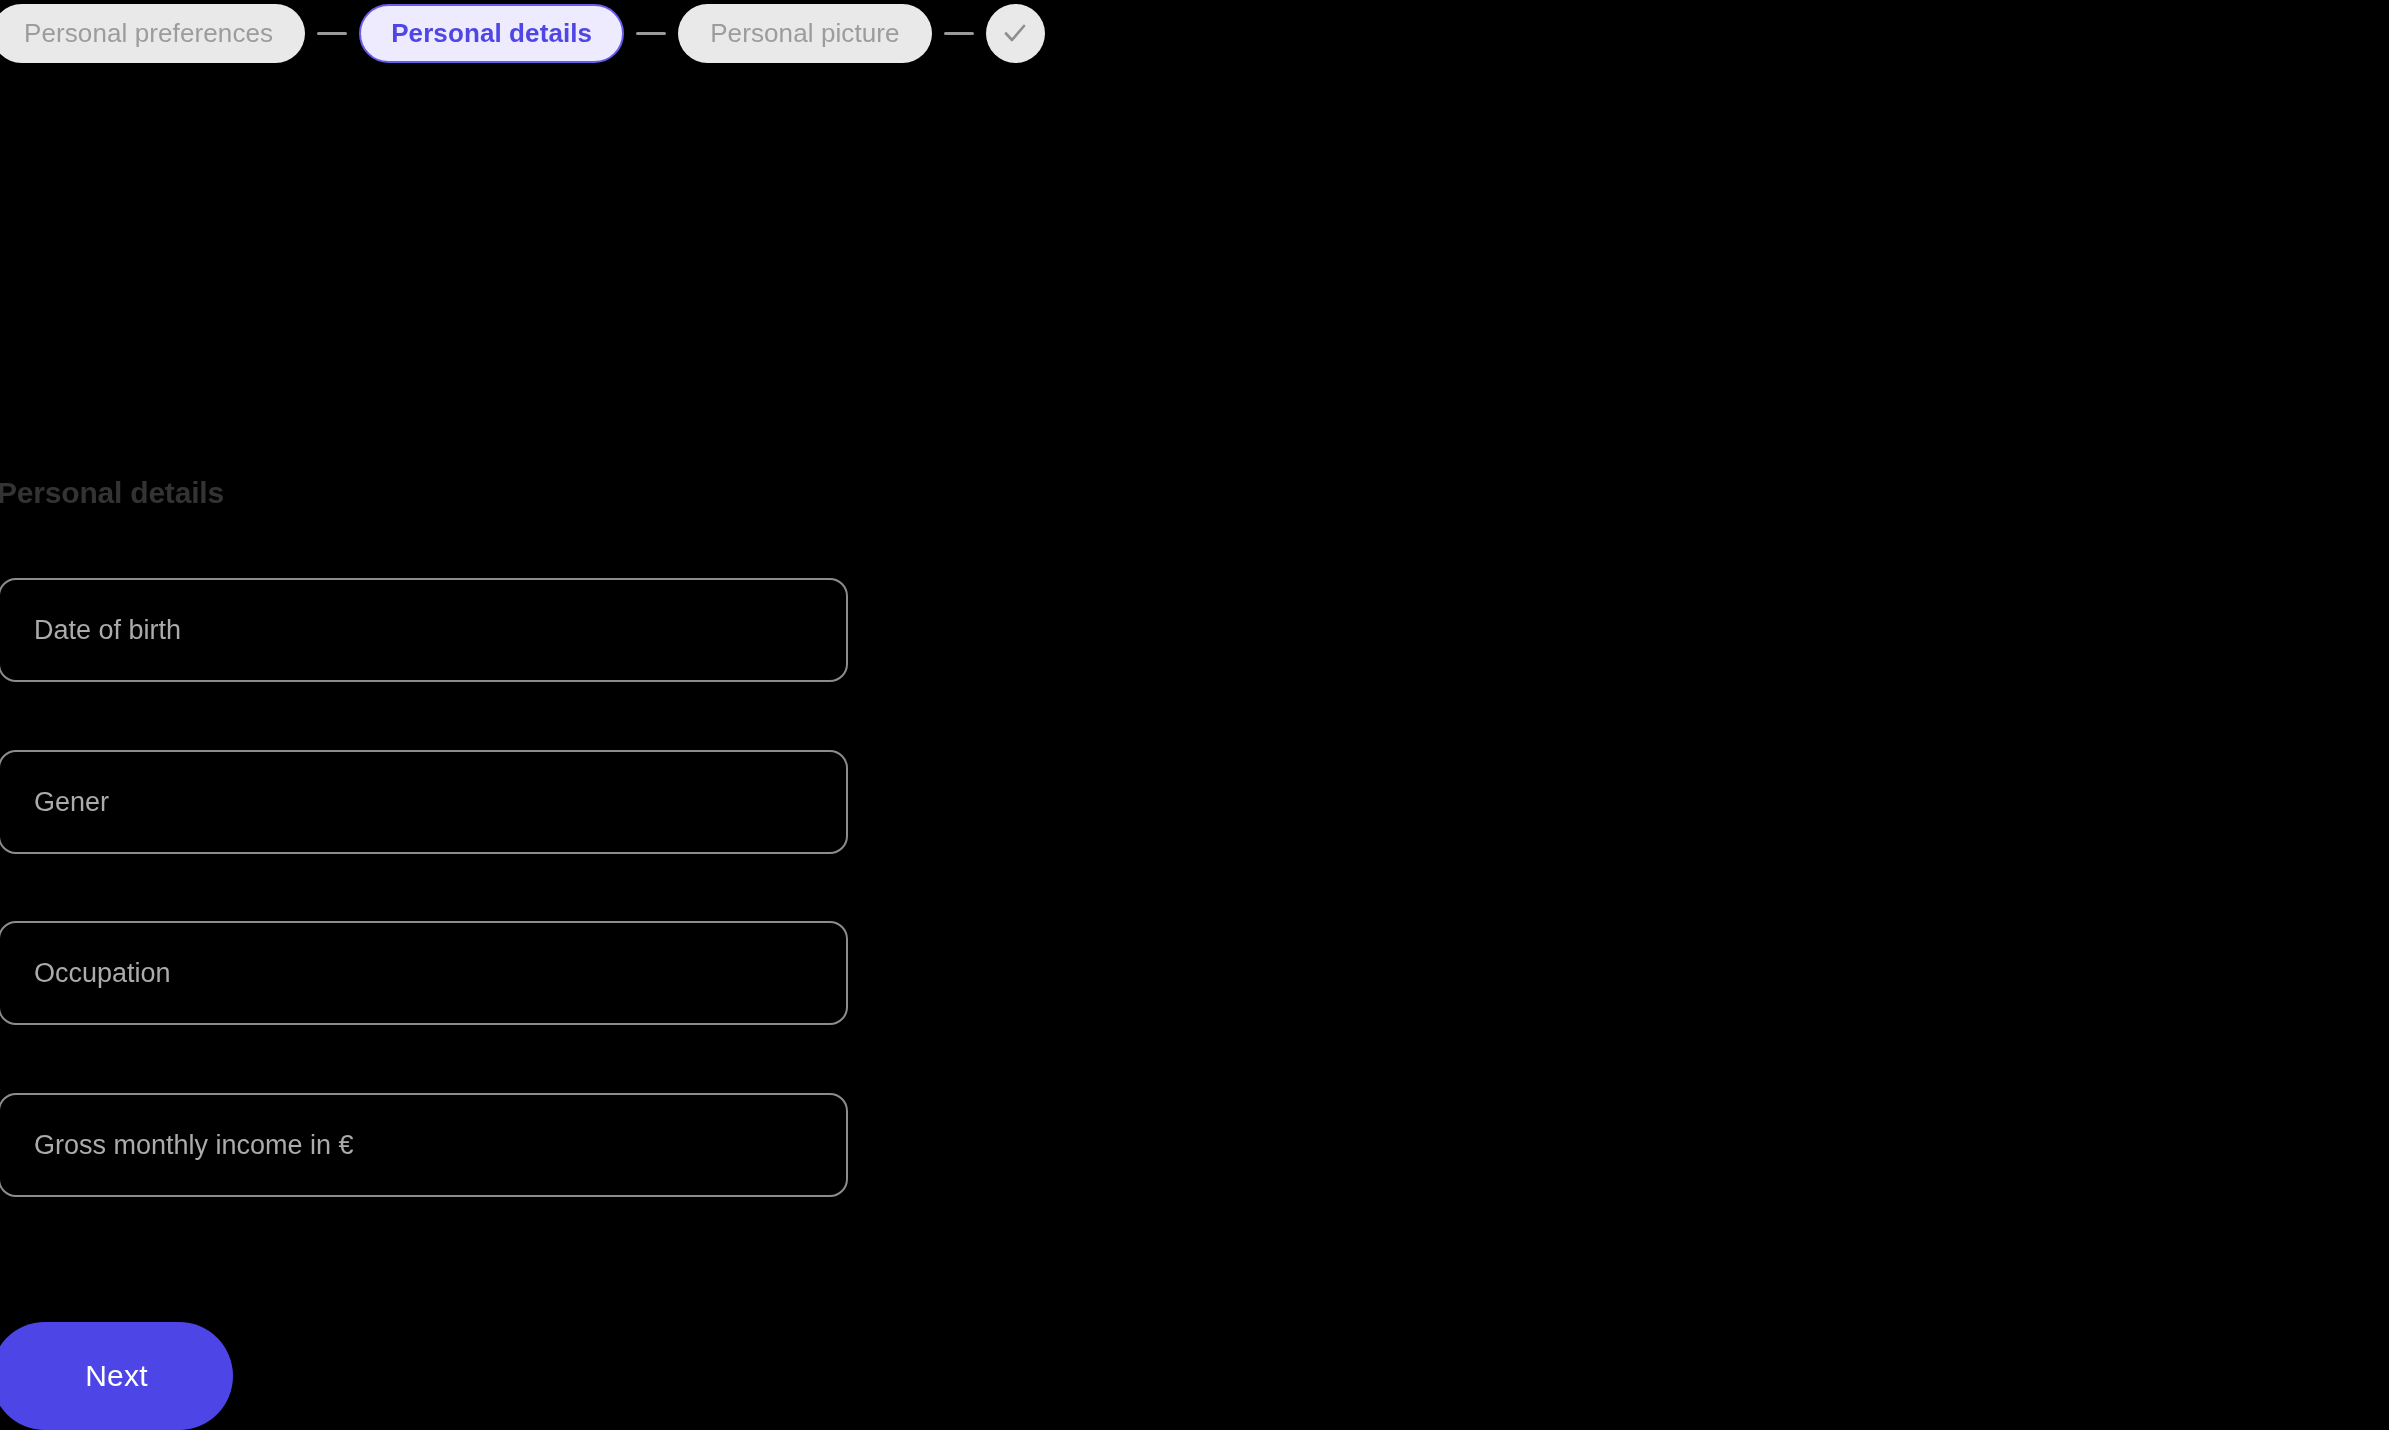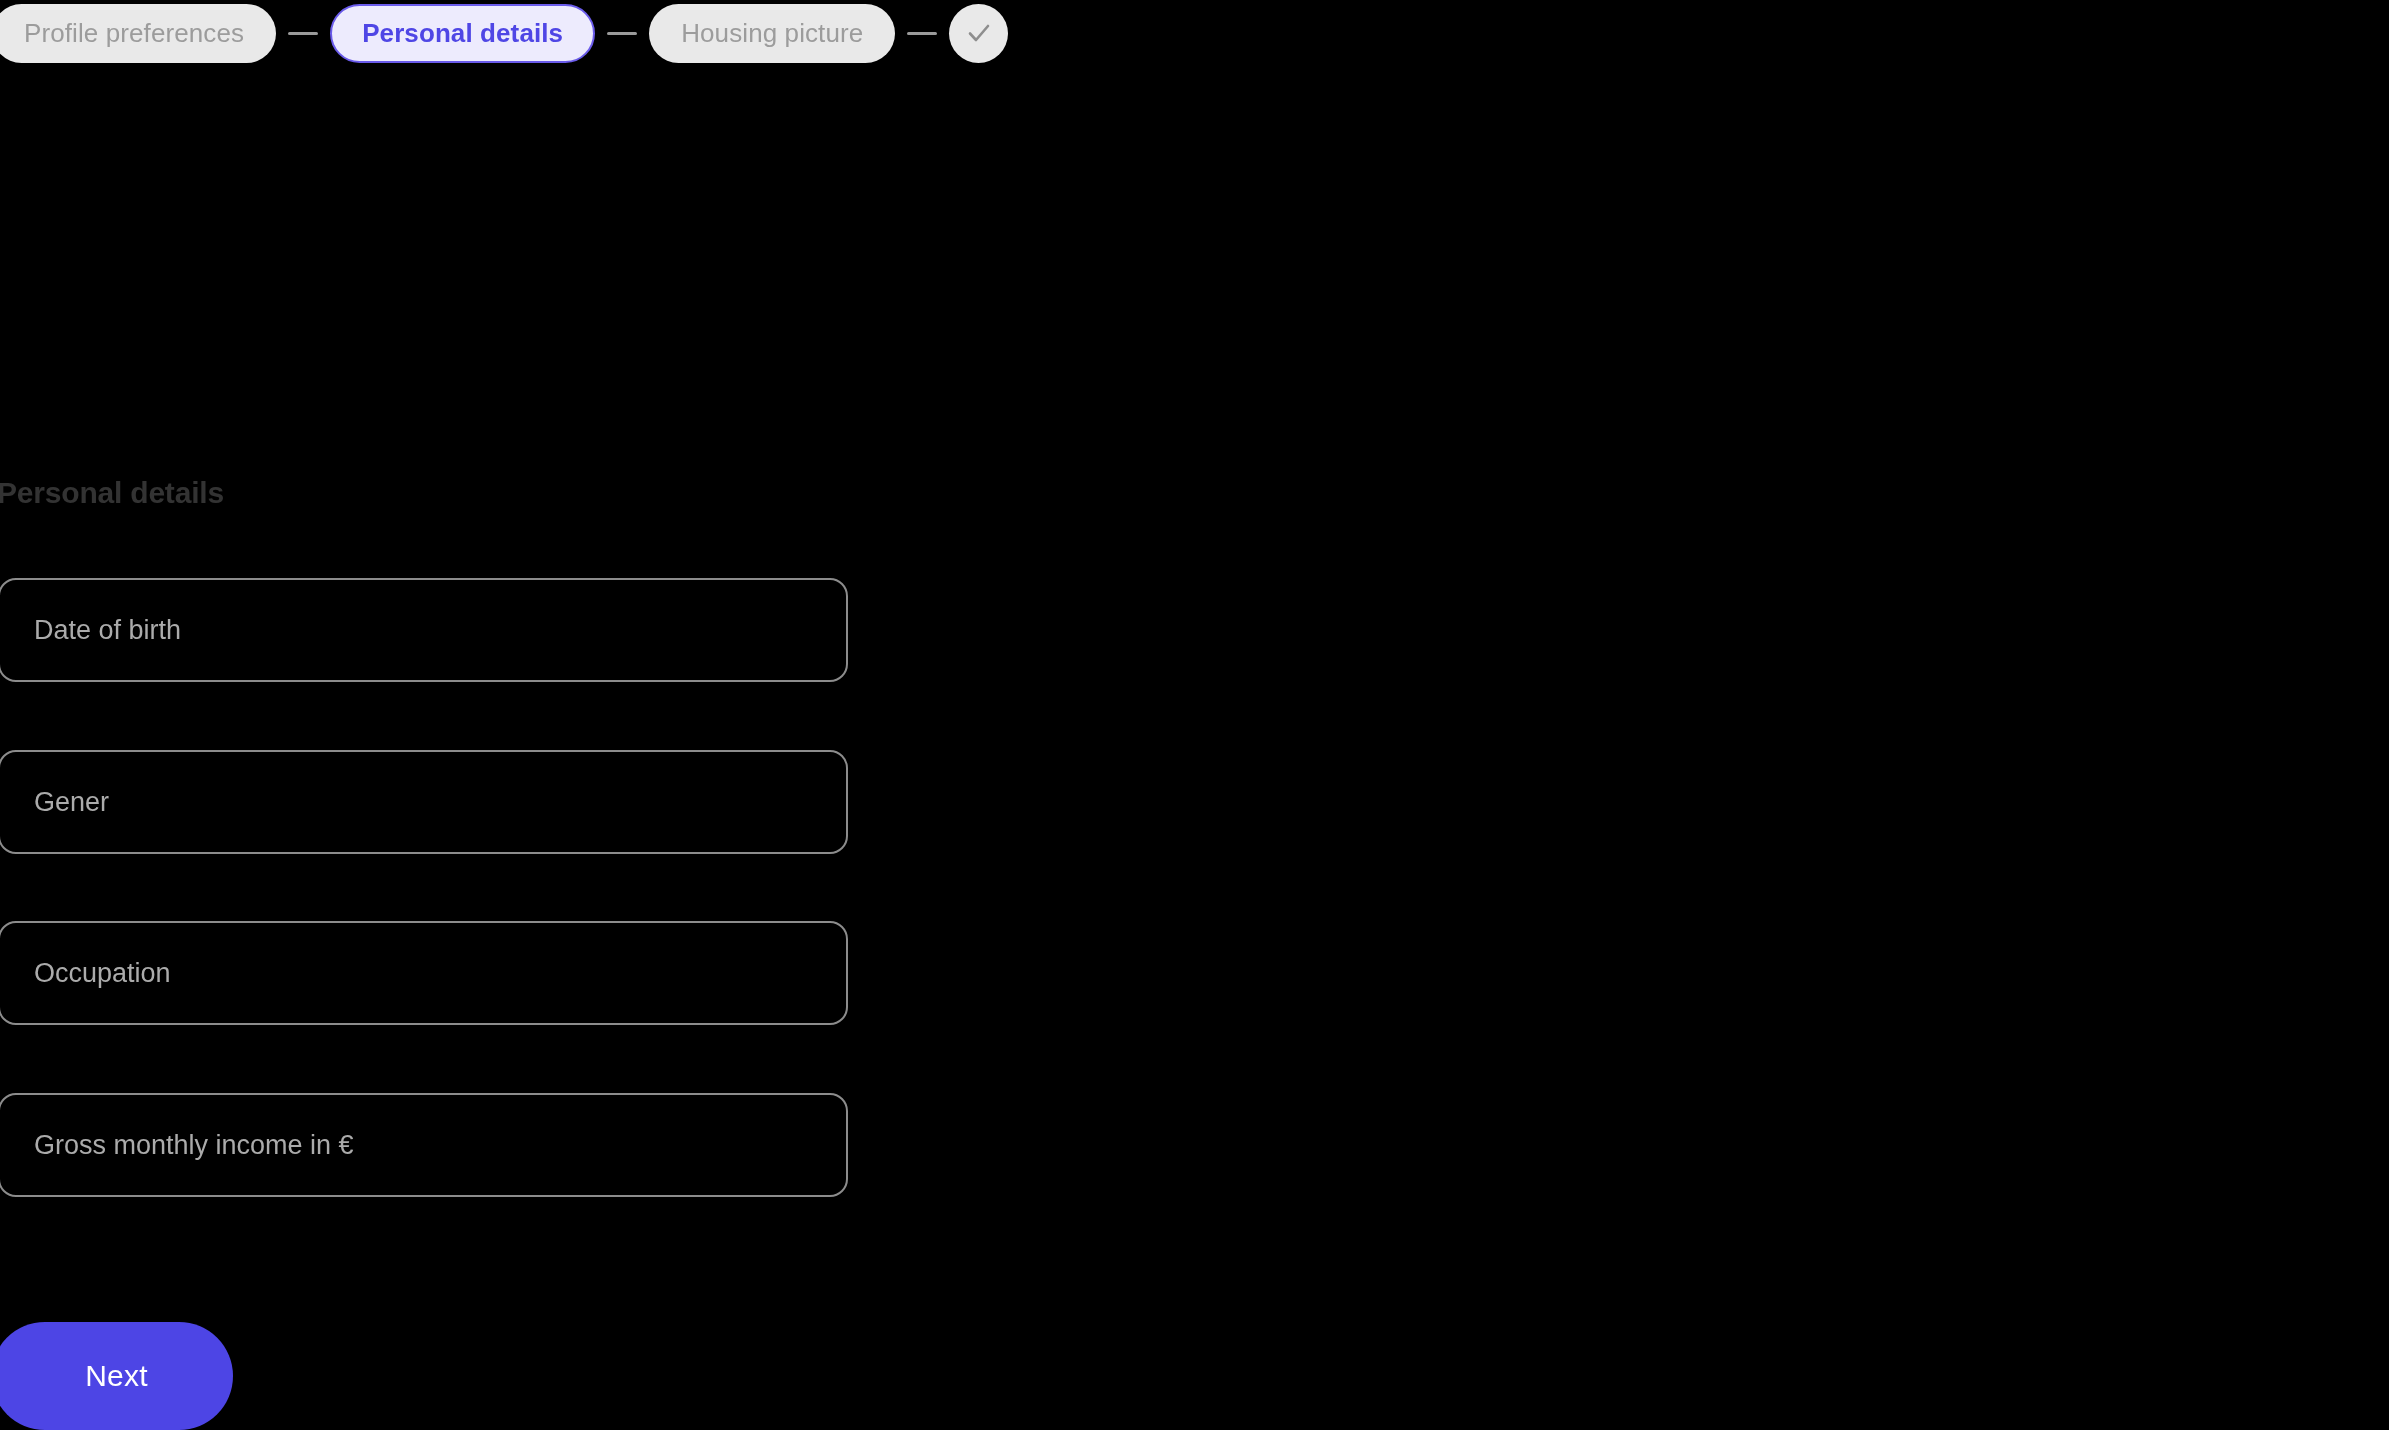--- a/index.html
+++ b/index.html
@@ -140,33 +140,33 @@
     justify-content: center;
     padding-left: 9px;
   }
 </style>
 </head>
 <body>
 
 <div class="stepper">
 
   <div class="step-pill inactive">
-    <span>Profile preferences</span>
+    <span>Personal preferences</span>
   </div>
 
   <div class="step-connector"></div>
 
   <div class="step-pill active">
     <span>Personal details</span>
   </div>
 
   <div class="step-connector"></div>
 
   <div class="step-pill inactive">
-    <span>Housing picture</span>
+    <span>Personal picture</span>
   </div>
 
   <div class="step-connector"></div>
 
   <div class="step-check">
     <span>
       <svg width="32" height="32" viewBox="0 0 32 32" fill="none">
         <path d="M7 16.5 L13 23 L25 9" stroke="#8E8E8E" stroke-width="2.6" stroke-linecap="round" stroke-linejoin="round"></path>
       </svg>
     </span>

